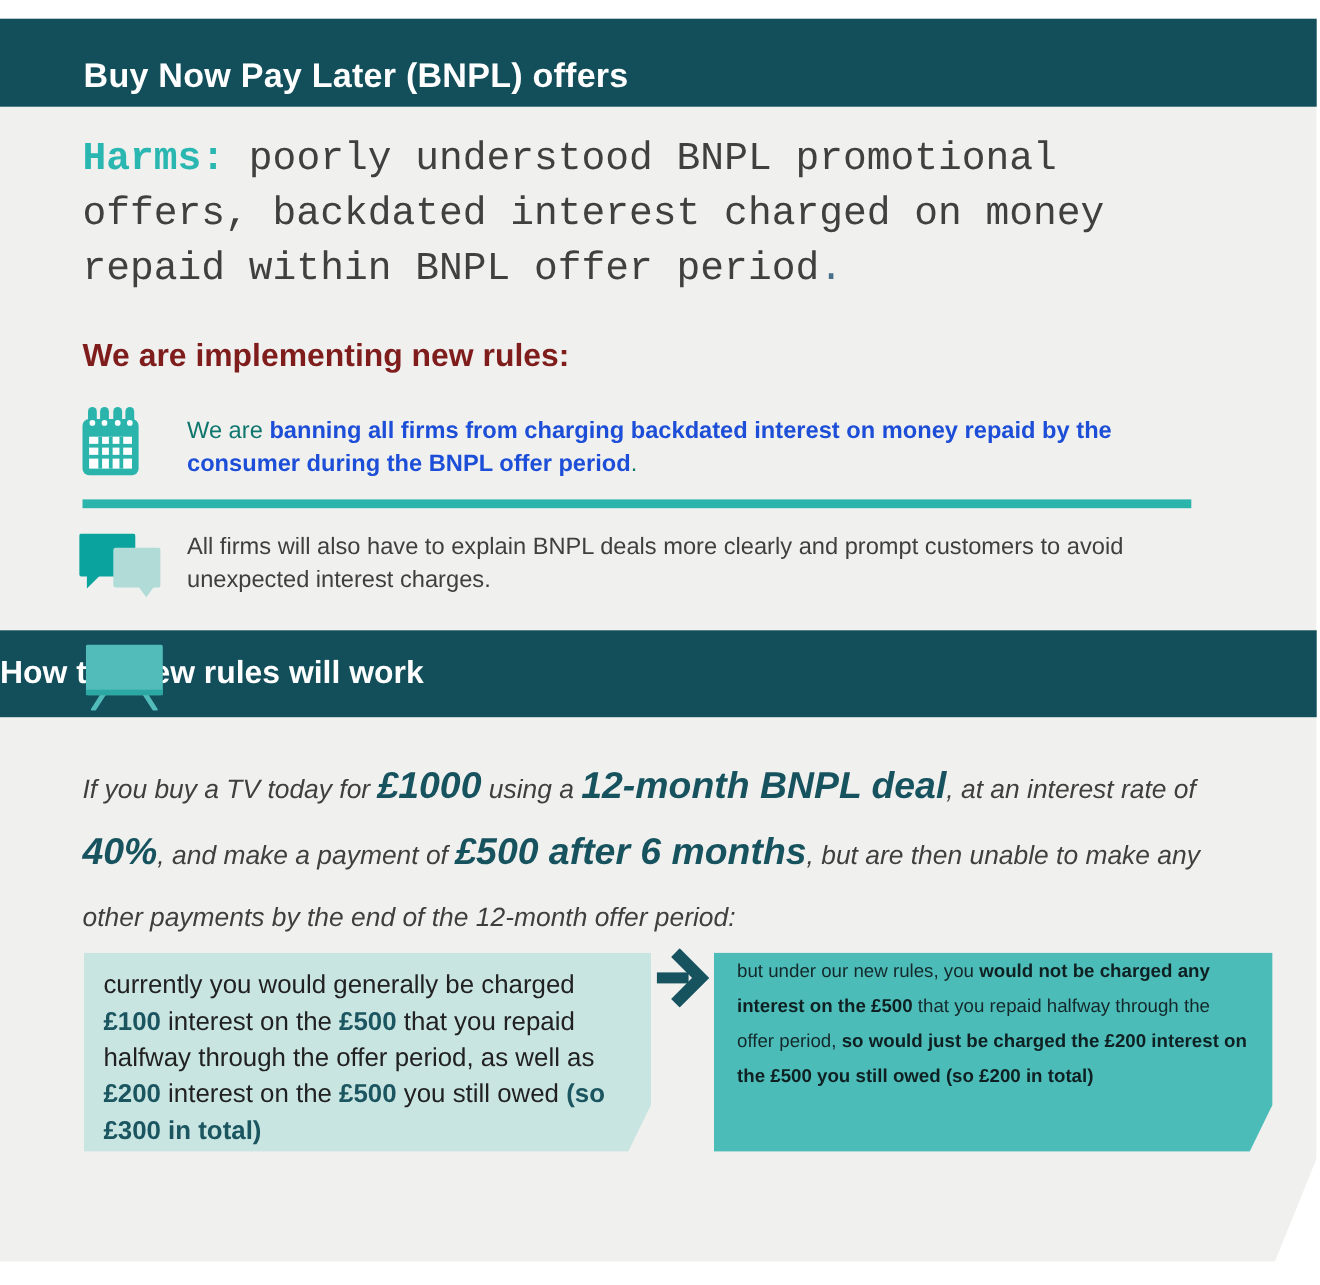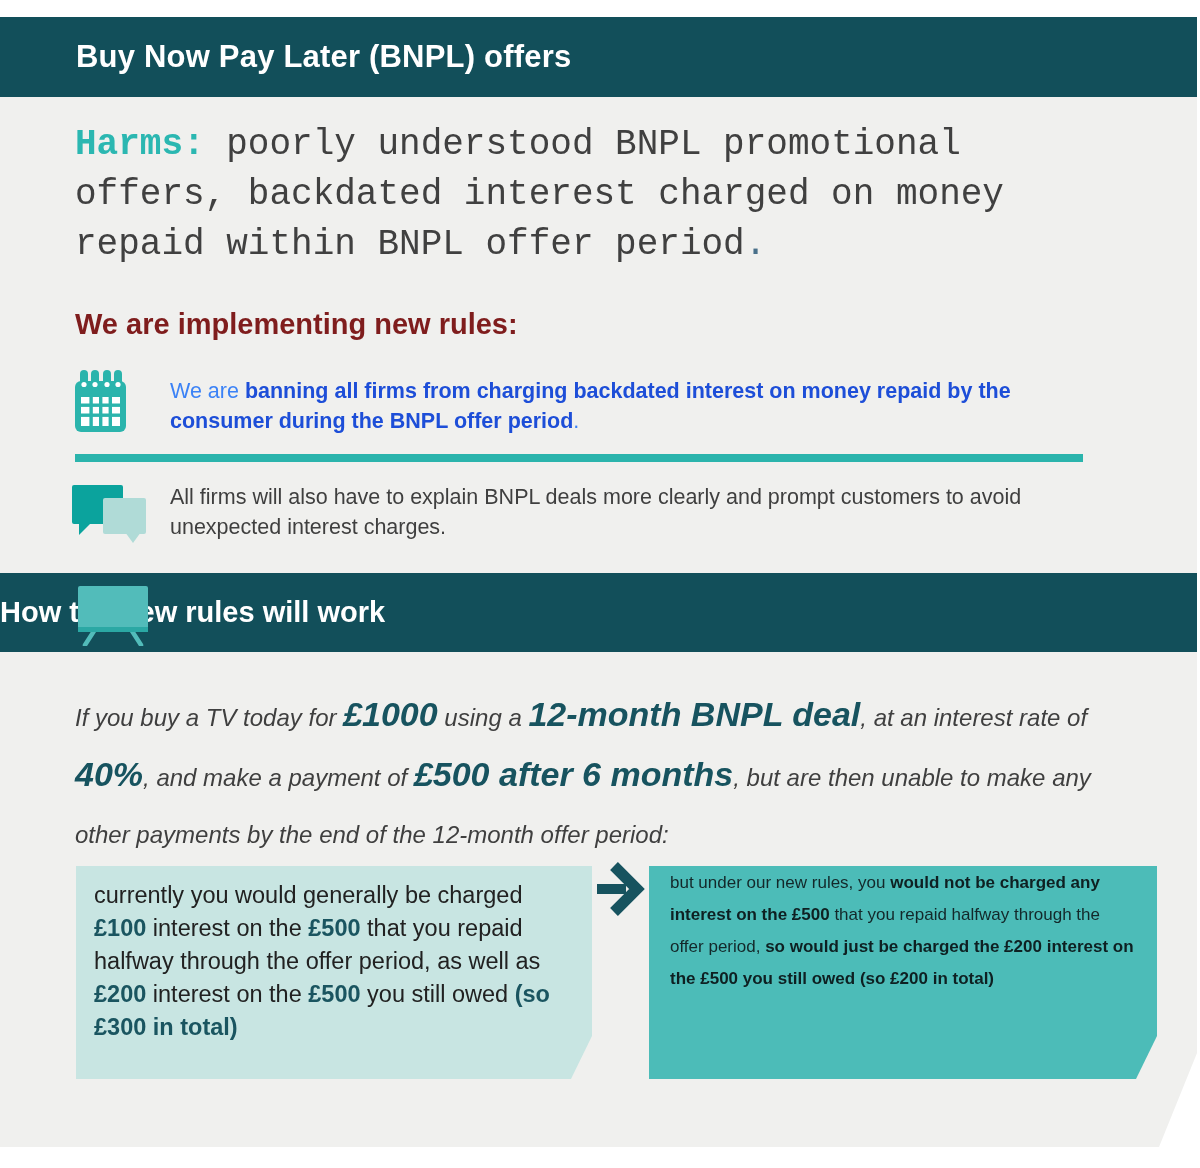--- a/index.html
+++ b/index.html
@@ -4,45 +4,45 @@
 <style>
   html,body{margin:0;padding:0;}
   body{background:#ffffff;font-family:"Liberation Sans", sans-serif;}
   #page{position:relative;width:1200px;height:1168px;background:#ffffff;overflow:hidden;}
 
   #gray-bg{position:absolute;left:0;top:17px;width:1197px;height:1130px;background:#f0f0ee;
     clip-path:polygon(0 0,1197px 0,1197px 1036px,1159px 1130px,0 1130px);}
 
   .header-bar{position:absolute;left:0;top:17px;width:1197px;height:80px;background:#124f5a;}
   .header-bar .title{display:block;padding-left:76px;line-height:80px;color:#ffffff;
-    font-size:31px;font-weight:bold;letter-spacing:0.2px;}
+    font-size:31px;font-weight:bold;letter-spacing:0.2px;margin-top:12px;}
 
   .harms{position:absolute;left:75px;top:120px;width:950px;font-size:36px;line-height:50px;color:#404040;font-family:Liberation Mono, monospace;}
   .seg-harms-label{color:#2bb7b1;font-weight:bold;}
   .seg-dot{color:#49708a;}
 
   .rules-heading{position:absolute;left:75px;top:308px;font-size:29px;font-weight:bold;color:#7f1d1d;}
 
   .icon-abs{position:absolute;}
   .rule1-text{position:absolute;left:170px;top:376px;width:905px;font-size:21.5px;line-height:30px;}
-  .seg-gray{color:#3b82f6;}
+  .seg-gray{color:#0f766e;}
   .seg-rulebold{color:#1d4ed8;font-weight:bold;}
 
   .divider{position:absolute;left:75px;top:454px;width:1008px;height:8px;background:#2bb4ac;}
 
   .rule2-text{position:absolute;left:170px;top:482px;width:890px;font-size:21.5px;line-height:30px;color:#3f3f3f;}
 
   .band{position:absolute;left:0;top:573px;width:1197px;height:79px;background:#124f5a;}
   .band .band-title{display:block;line-height:79px;color:#ffffff;
     font-size:29px;font-weight:bold;}
 
   .scenario{position:absolute;left:75px;top:686px;width:1045px;font-size:24px;line-height:57px;color:#3f3f3f;font-style:italic;}
   .seg-big{font-size:34px;font-weight:bold;color:#17535f;}
 
-  .box{position:absolute;top:866px;height:213px;box-sizing:border-box;
+  .box{position:absolute;top:866px;height:181px;box-sizing:border-box;
     clip-path:polygon(0 0,100% 0,100% calc(100% - 43px),calc(100% - 21px) 100%,0 100%);}
   .box-current{left:76px;width:516px;background:#c8e5e2;padding:13px 18px;color:#212121;
     font-size:23.5px;line-height:33px;}
   .box-new{left:649px;width:508px;background:#4cbcb8;padding:1px 21px;color:#13282a;
     font-size:17px;line-height:32px;}
   .seg-tealbold{color:#1a5560;font-weight:bold;}
   .seg-bold{color:#0e2022;font-weight:bold;}
 
   .arrow-wrap{position:absolute;left:597px;top:862px;}
 </style>

